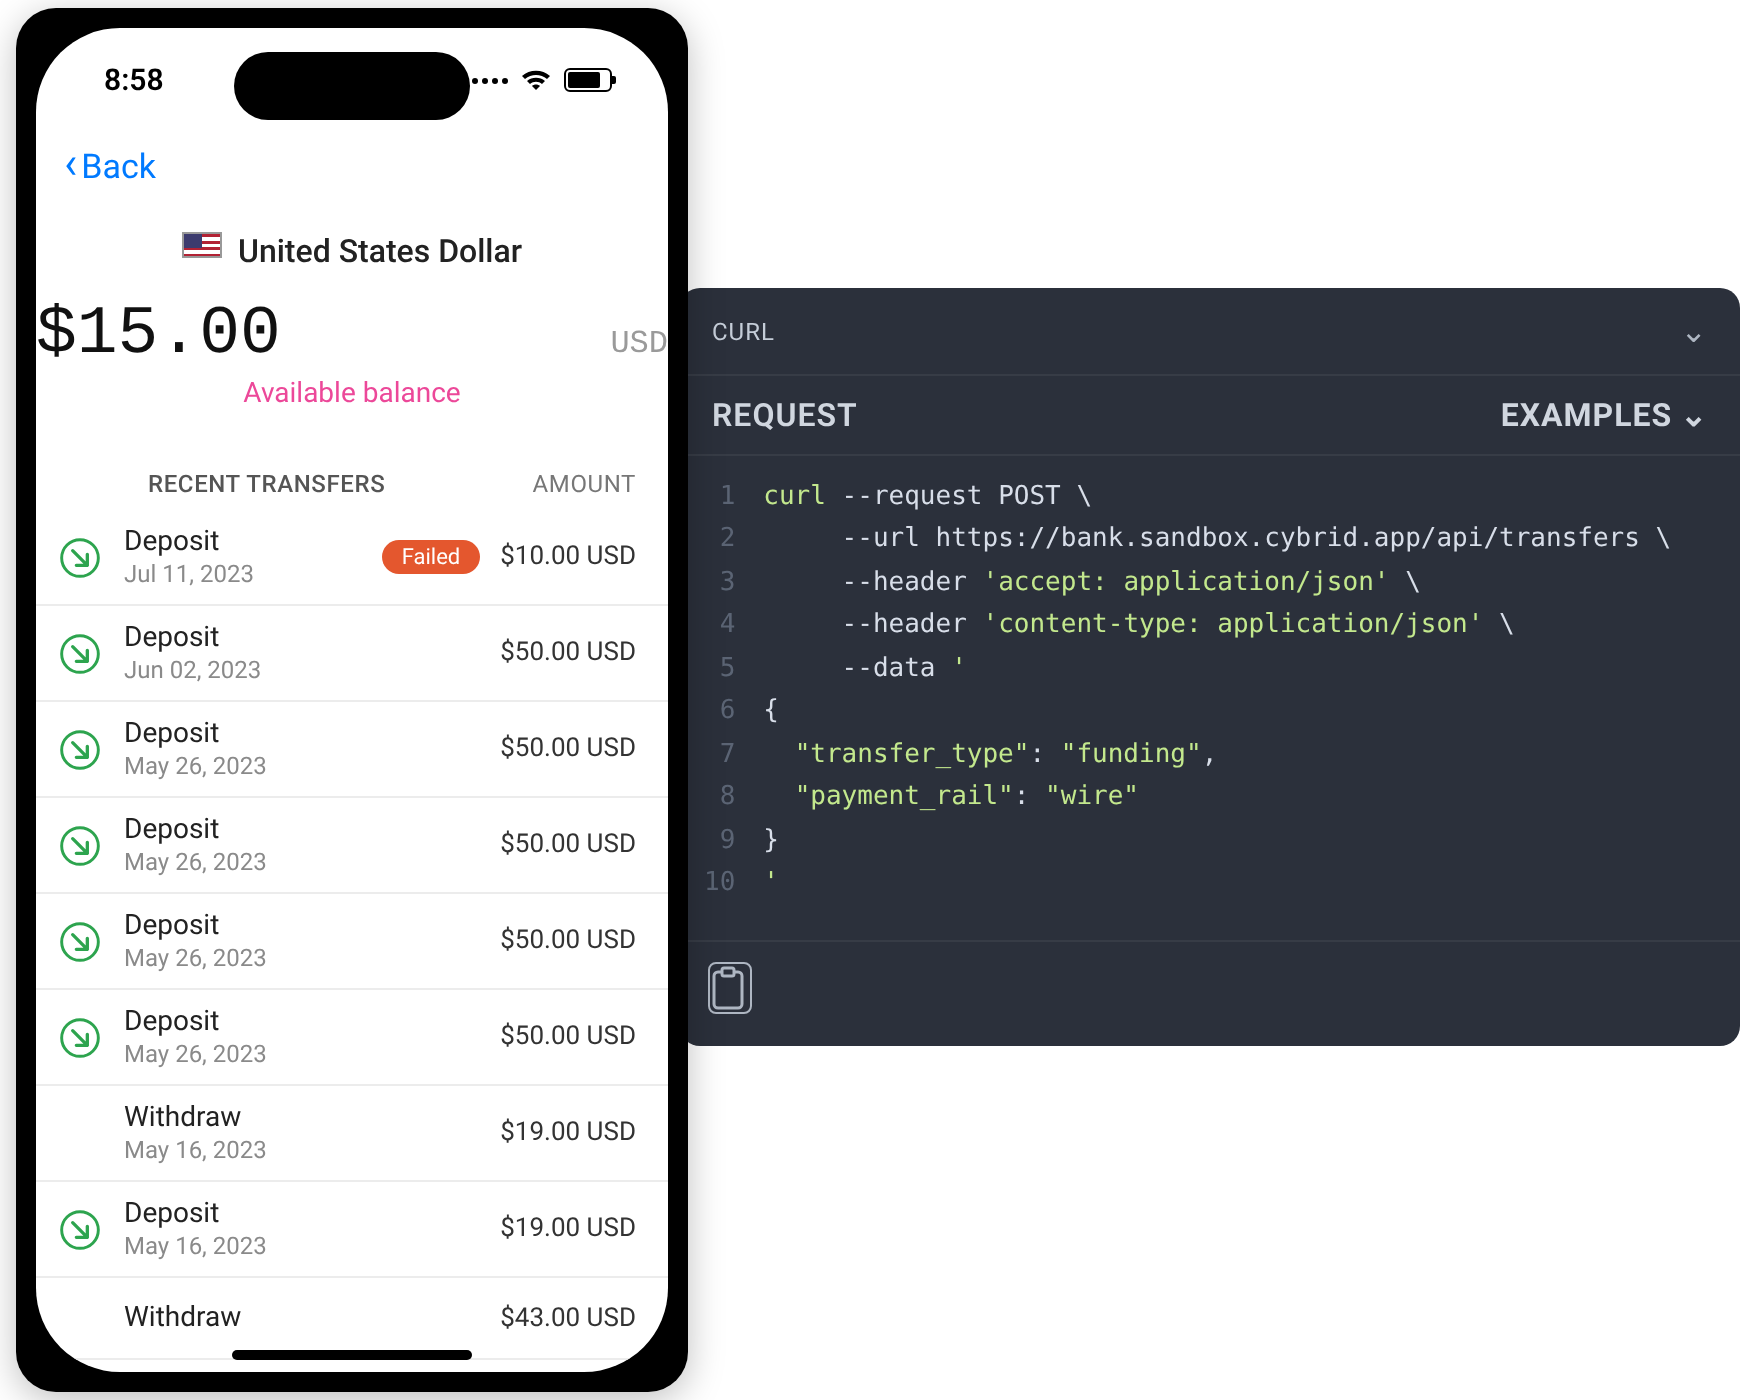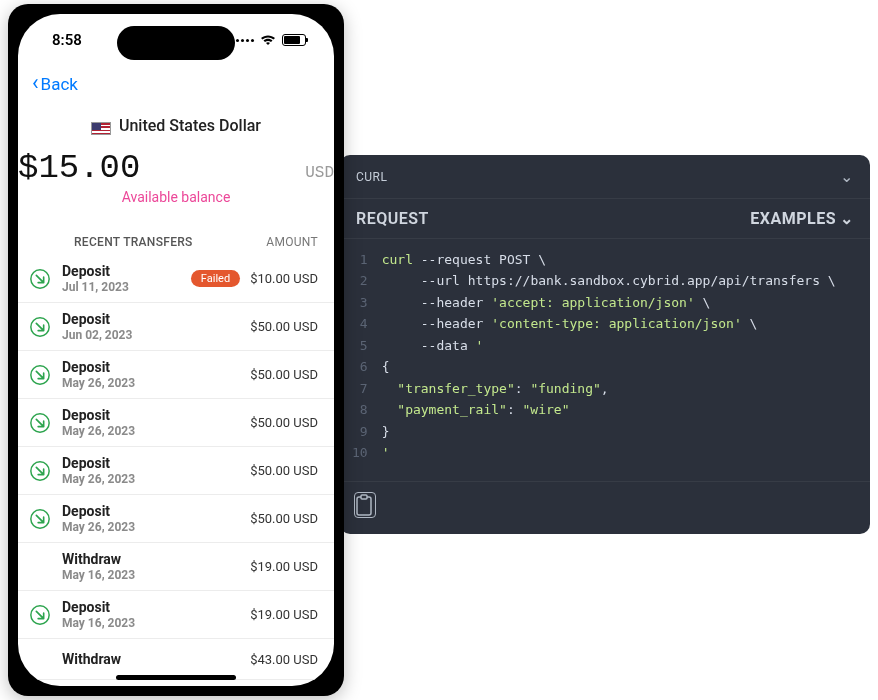--- a/index.html
+++ b/index.html
@@ -76,21 +76,21 @@
     align-items: center;
     gap: 2px;
     cursor: pointer;
   }
   .chevron-left { font-size: 22px; line-height: 1; display:inline-block; margin-top:-2px; font-weight:400; }
 
   .header-section {
     padding: 14px 0 12px;
     text-align: center;
   }
-  .currency-row { display:flex; align-items:flex-end; justify-content:center; gap:8px; font-size:16px; font-weight:500; color:#222; }
+  .currency-row { display:flex; align-items:flex-start; justify-content:center; gap:8px; font-size:16px; font-weight:500; color:#222; }
   .flag { width:20px; height:13px; background:linear-gradient(#b22234 0 15%,#fff 15% 30%,#b22234 30% 45%,#fff 45% 60%,#b22234 60% 75%,#fff 75% 90%,#b22234 90% 100%); position:relative; border:0.5px solid #999; }
   .flag::before { content:""; position:absolute; left:0; top:0; width:9px; height:7px; background:#3c3b6e; }
 
   .balance-amount { margin-top:14px; font-size:34px; font-weight:500; color:#111; display:flex; justify-content:space-between; align-items:baseline; gap:6px;font-family:Liberation Mono, monospace; }
   .balance-currency-suffix { font-size:16px; color:#9a9a9a; font-weight:400; }
   .balance-label { margin-top:2px; font-size:14px; color:#ec4899; }
   .pending-link { margin-top:5px; font-size:14px; color:#007aff; cursor:pointer; }
 
   .section-header {
     display:flex; justify-content:space-between; align-items:center;
@@ -107,38 +107,38 @@
     border-bottom: 1px solid #ececec;
     gap: 10px;
     cursor:pointer;
   }
   .transfer-icon {
     width:24px; height:24px; border-radius:50%;
     display:flex; align-items:center; justify-content:center;
   }
   .transfer-icon svg { width:22px; height:22px; }
   .transfer-icon.placeholder { visibility:hidden; }
-  .transfer-main { flex:1; min-width:0;font-weight:bold; }
+  .transfer-main { flex:1; min-width:0; }
   .transfer-title { font-size:14px; color:#222; }
   .transfer-date { font-size:12px; color:#8a8a8a; margin-top:1px; }
   .badge {
     background:#e4572e; color:#fff; font-size:11px; border-radius:10px;
     padding:2px 10px;
   }
   .transfer-amount { font-size:13px; color:#333; white-space:nowrap; }
 
   .home-indicator {
     position:absolute; bottom:6px; left:50%; transform:translateX(-50%);
     width:120px; height:5px; background:#000; border-radius:3px;
   }
 
   
   .code-panel {
     position:absolute;
-    left:340px; top:155px;
+    left:340px; top:144px;
     width:530px;
     background:#2b303b;
     border-radius:10px;
     overflow:hidden;
     color:#d8dee9;
     font-size:13px;
     z-index:1;
   }
   .panel-header {
     display:flex; justify-content:space-between; align-items:center;

